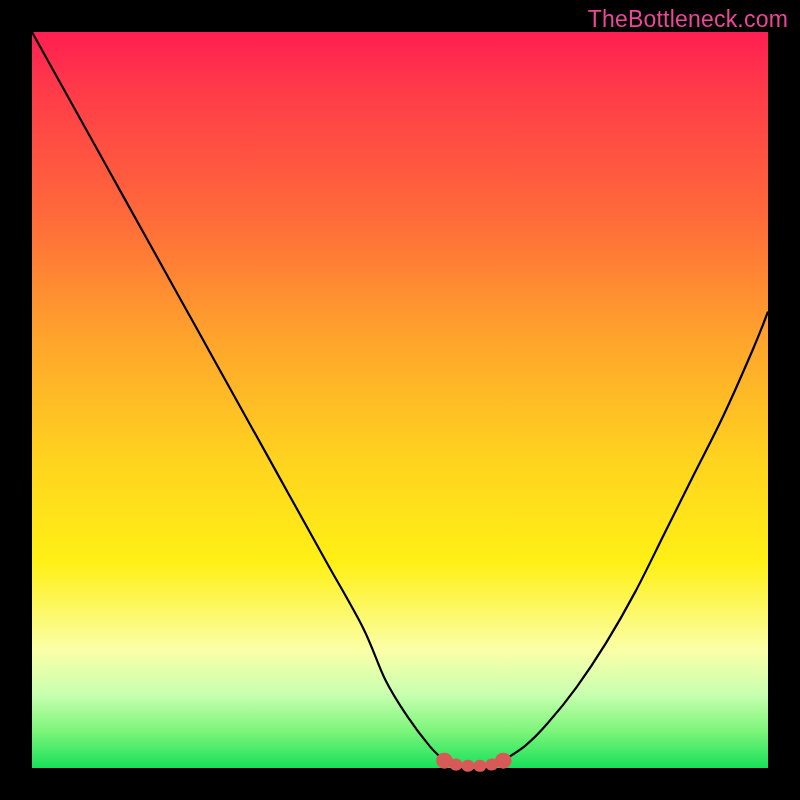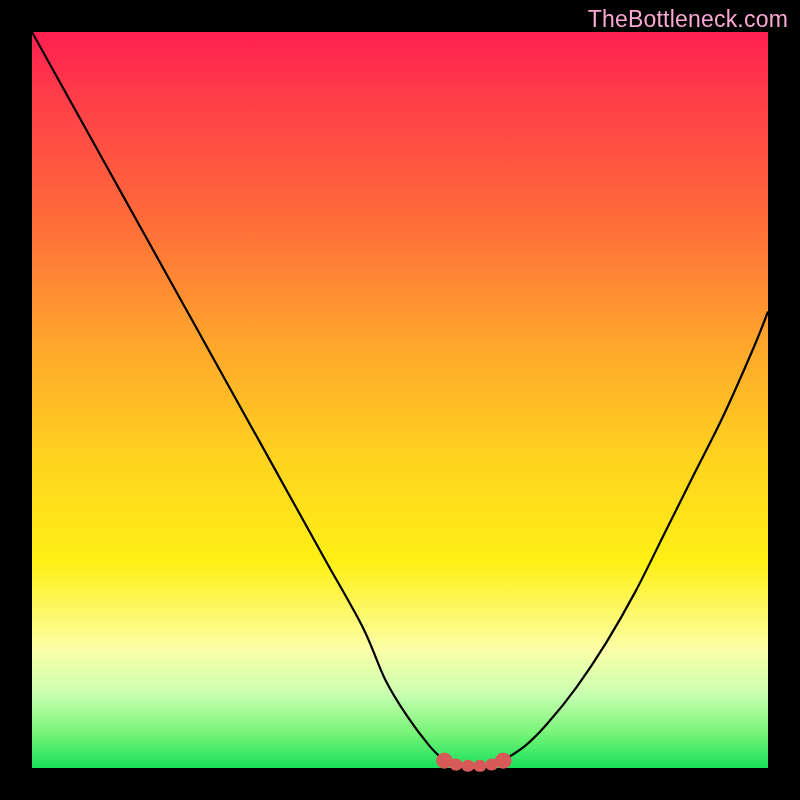--- a/index.html
+++ b/index.html
@@ -36,21 +36,21 @@
       #fbffa8 84%,
       #c8ffb0 90%,
       #7cf57a 95%,
       #18e05a 100%
     );
   }
   .watermark {
     position: absolute;
     top: 6px;
     right: 12px;
-    color: #f9a8d4;
+    color: #ec4899;
     font-size: 23px;
     font-weight: 400;
     letter-spacing: 0.2px;
     user-select: none;
   }
   svg.curve {
     position: absolute;
     left: 0;
     top: 0;
     width: 736px;

